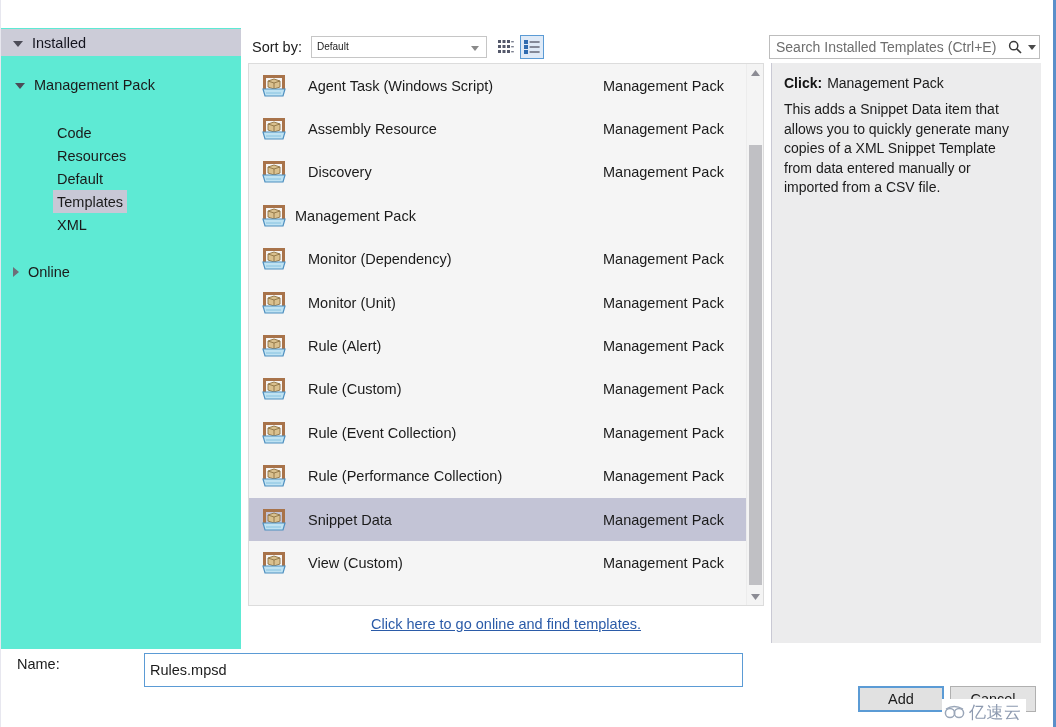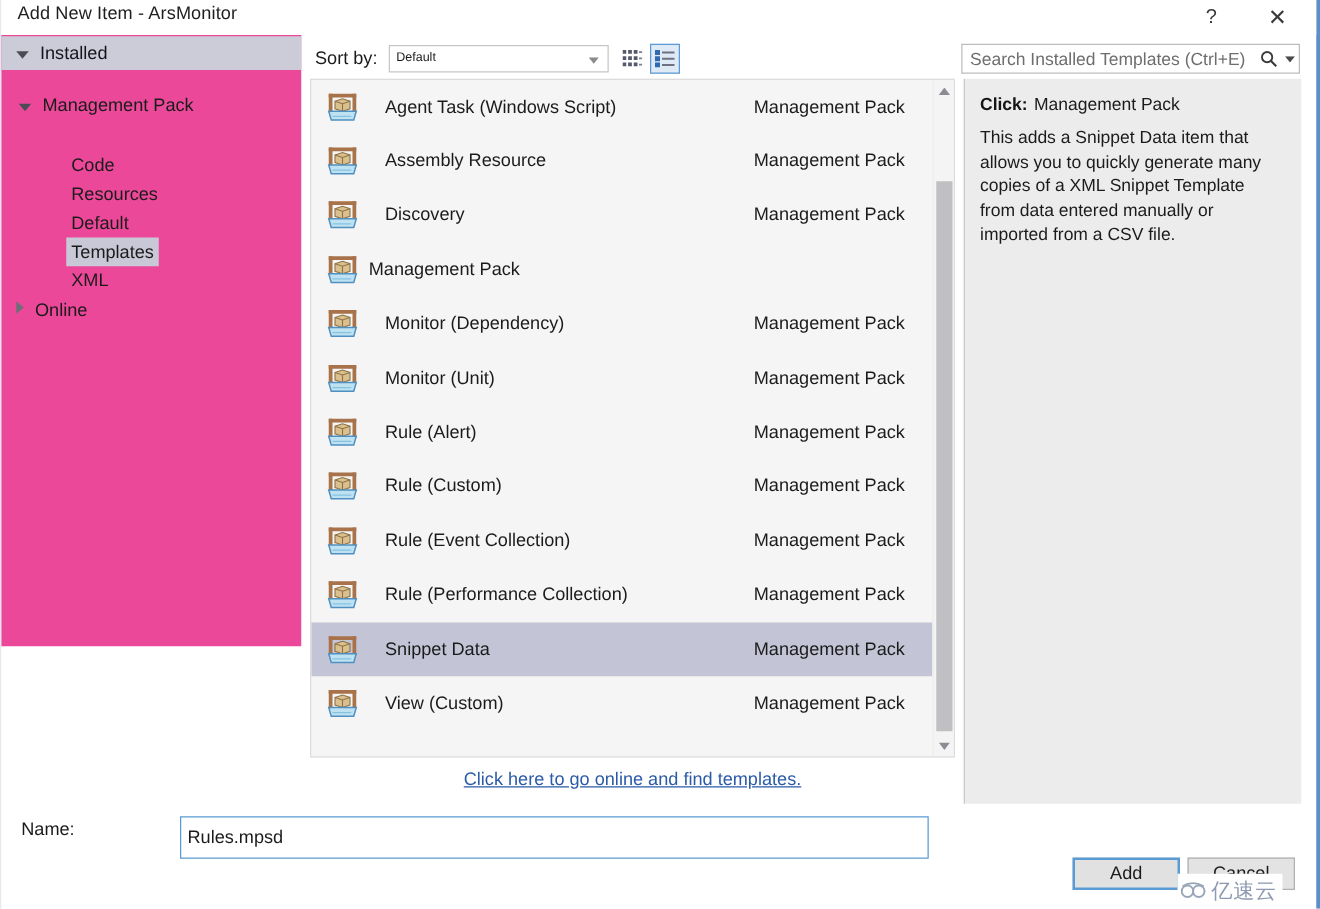--- a/index.html
+++ b/index.html
@@ -42,22 +42,22 @@
     border: none;
     cursor: default;
     font-family: "Liberation Sans", sans-serif;
   }
   #help-btn { left: 945px; font-size: 16px; }
   #close-btn { left: 998px; font-size: 18px; }
 
   
   #sidebar {
     position: absolute; left: 0; top: 28px;
-    width: 240px; height: 489px;
-    background: #ec4899;
+    width: 240px; height: 621px;
+    background: #5eead4;
   }
   #installed-row {
     position: absolute; left: 0; top: 1px;
     width: 240px; height: 27px;
     background: #ccccd8;
     display: flex; align-items: center;
   }
   .tri {
     width: 0; height: 0;
     margin-left: 12px; margin-right: 9px;
@@ -86,23 +86,23 @@
     position: absolute; left: 52px;
     height: 23px;
     display: flex; align-items: center;
     padding: 0 4px;
     font-size: 14.5px; color: #1b1b1b;
     white-space: nowrap;
   }
   .leaf.selected { background: #c8c8d6; }
 
   #online-row {
-    position: absolute; left: 0; top: 213px;
+    position: absolute; left: 0; top: 231px;
     width: 240px; height: 25px;
-    display: flex; align-items: flex-start;
+    display: flex; align-items: center;
   }
   #online-label { font-size: 14.5px; color: #1b1b1b; }
 
   
   #sortby-label {
     position: absolute; left: 251px; top: 39px;
     font-size: 14.5px; color: #1b1b1b;
   }
   #sort-select {
     position: absolute; left: 310px; top: 36px;
@@ -273,27 +273,20 @@
     background: #ffffff;
     padding: 2px 4px 2px 2px;
   }
   #watermark-text { margin-left: 3px; color: #8d9ab0; }
 </style>
 </head>
 <body>
 
 <div id="dialog">
 
-  <div id="titlebar">
-    <div id="title-text">
-      <span>Add New Item - </span><span>ArsMonitor</span>
-    </div>
-    <button class="tb-btn" id="help-btn">?</button>
-    <button class="tb-btn" id="close-btn">✕</button>
-  </div>
 
   <div id="sidebar">
 
     <div id="installed-row">
       <span class="tri tri-open"></span>
       <span id="installed-label">Installed</span>
     </div>
 
     <div id="mp-row">
       <span class="tri tri-open" style="margin-left:14px;"></span>

